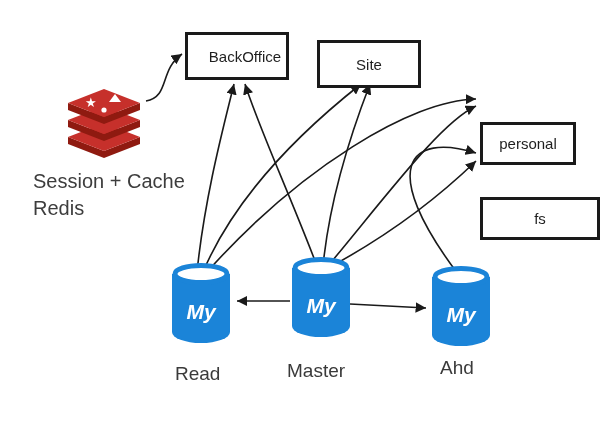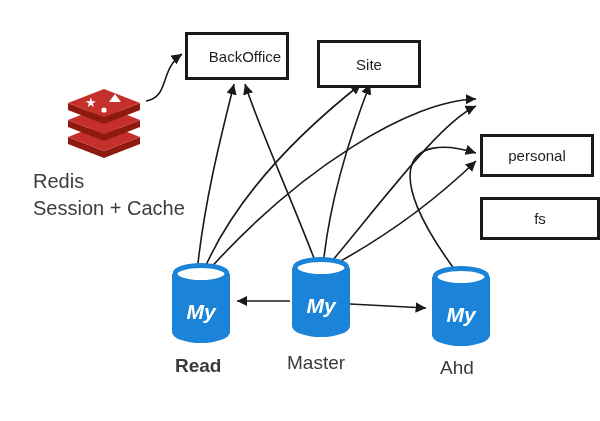--- a/index.html
+++ b/index.html
@@ -14,40 +14,40 @@
 
   .box {
     position:absolute; box-sizing:border-box;
     border:3px solid var(--box_border,#1a1a1a); background:#fff;
     display:flex; align-items:center; justify-content:center;
     font-size:15px; color:#1f1f1f;
   }
   .box-backoffice { left:185px; top:32px;  width:104px; height:48px;padding-left:16px; }
   .box-site       { left:317px; top:40px;  width:104px; height:48px; }
   .box-export     { left:480px; top:77px;  width:99px;  height:43px; }
-  .box-personal   { left:480px; top:134px; width:114px;  height:43px; }
+  .box-personal   { left:480px; top:122px; width:96px;  height:43px; }
   .box-fs         { left:480px; top:197px; width:120px;  height:43px; }
 
   .redis-icon { position:absolute; left:63px; top:83px; }
   .redis-face { fill:var(--redis_red,#c6302b); }
   .redis-side { fill:var(--redis_dark,#8f1a10); }
   .redis-caption { position:absolute; left:33px; top:168px; font-size:20px; color:#3d3d3d; line-height:27px; }
 
   .db { position:absolute;text-align:center; }
   .db-read   { left:170px; top:262px; }
   .db-master { left:290px; top:256px; }
   .db-ahd    { left:430px; top:265px; }
   .db svg { display:block; }
   .db-body { fill:var(--mysql_blue,#1b84d8); }
   .db-top  { fill:#ffffff; stroke:var(--mysql_blue,#1b84d8); stroke-width:5; }
   .db-text { fill:#ffffff; font-weight:bold; font-style:italic; font-size:21px;
              font-family:"Liberation Sans", sans-serif; }
   .db-label { position:absolute; font-size:19px; color:#3a3a3a; }
-  .label-read   { left:175px; top:355px;font-weight:bold; }
-  .label-master { left:287px; top:352px; }
+  .label-read   { left:175px; top:363px; }
+  .label-master { left:287px; top:360px; }
   .label-ahd    { left:440px; top:357px; }
 </style>
 </head>
 <body>
 
 <div class="canvas">
 
   <svg class="edges-layer" width="600" height="421" viewBox="0 0 600 421">
     <defs>
       <marker id="arrow" viewBox="0 0 10 10" refX="10" refY="5" markerWidth="6.5" markerHeight="6.5" orient="auto">
@@ -93,22 +93,22 @@
     </g>
     <g>
       <polygon class="redis-side" points="5,20 5,27 41,41 77,27 77,20 41,34"></polygon>
       <polygon class="redis-face" points="5,20 41,6 77,20 41,34"></polygon>
       <text x="22" y="24" font-size="13" fill="#ffffff">★</text>
       <polygon points="52,11 58,19 46,19" fill="#ffffff"></polygon>
       <circle cx="41" cy="27" r="2.6" fill="#ffffff"></circle>
     </g>
   </svg>
   <div class="redis-caption">
+    <div>Session + Cache</div>
     <div>Redis</div>
-    <div>Session + Cache</div>
   </div>
 
   <div class="db db-read">
     <svg width="62" height="82" viewBox="0 0 62 82">
       <ellipse class="db-body" cx="31" cy="70" rx="29" ry="11"></ellipse>
       <rect class="db-body" x="2" y="12" width="58" height="58"></rect>
       <ellipse class="db-top" cx="31" cy="12" rx="26" ry="8.5"></ellipse>
       <text class="db-text" x="31" y="57" text-anchor="middle">My</text>
     </svg>
   </div>

